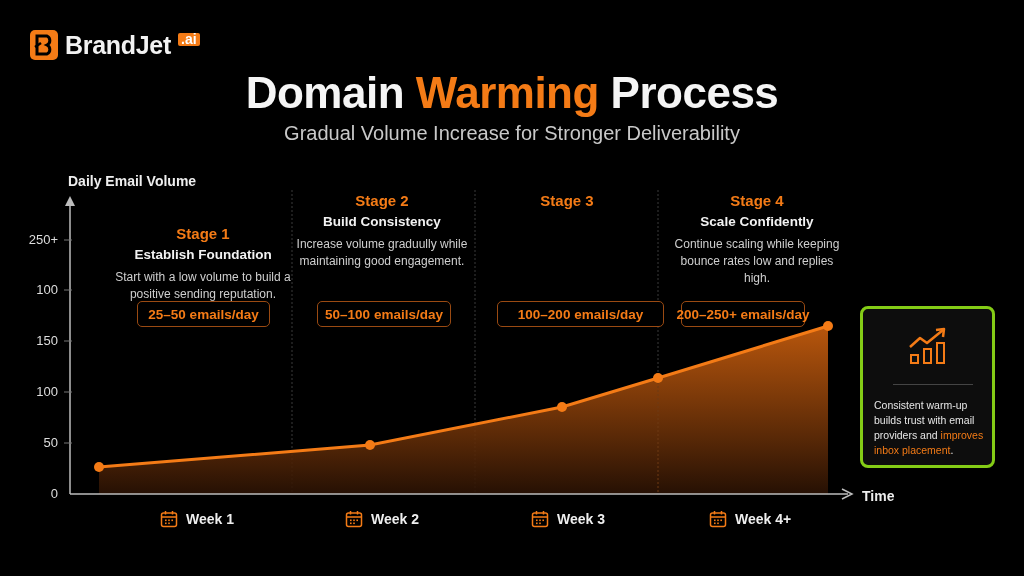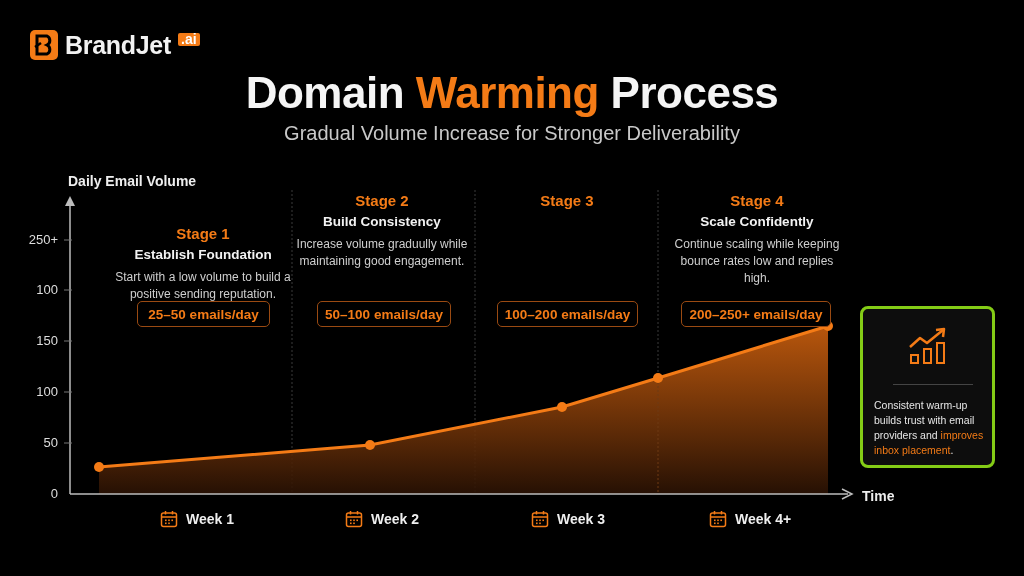--- a/index.html
+++ b/index.html
@@ -115,22 +115,22 @@
   <div class="stage-num">Stage 3</div>
 </div>
 <div class="stage" style="left:667px;">
   <div class="stage-num">Stage 4</div>
   <div class="stage-name">Scale Confidently</div>
   <div class="stage-desc">Continue scaling while keeping bounce rates low and replies high.</div>
 </div>
 
 <div class="stage-pill" style="left:137px; width:133px;">25–50 emails/day</div>
 <div class="stage-pill" style="left:317px; width:134px;">50–100 emails/day</div>
-<div class="stage-pill" style="left:497px; width:141px;">100–200 emails/day</div>
-<div class="stage-pill" style="left:681px; width:150px;">200–250+ emails/day</div>
+<div class="stage-pill" style="left:497px; width:167px;">100–200 emails/day</div>
+<div class="stage-pill" style="left:681px; width:124px;">200–250+ emails/day</div>
 
 <div class="week" style="left:160px;">
   <svg width="18" height="18" viewBox="0 0 18 18">
     <rect x="1.5" y="3" width="15" height="13.5" rx="2" fill="none" stroke="#f47b16" stroke-width="1.5"></rect>
     <line x1="1.5" y1="7" x2="16.5" y2="7" stroke="#f47b16" stroke-width="1.5"></line>
     <line x1="5.5" y1="1" x2="5.5" y2="4.5" stroke="#f47b16" stroke-width="1.5"></line>
     <line x1="12.5" y1="1" x2="12.5" y2="4.5" stroke="#f47b16" stroke-width="1.5"></line>
     <g fill="#f47b16">
         <rect x="5" y="9.5" width="1.6" height="1.6"></rect>
         <rect x="8.2" y="9.5" width="1.6" height="1.6"></rect>

